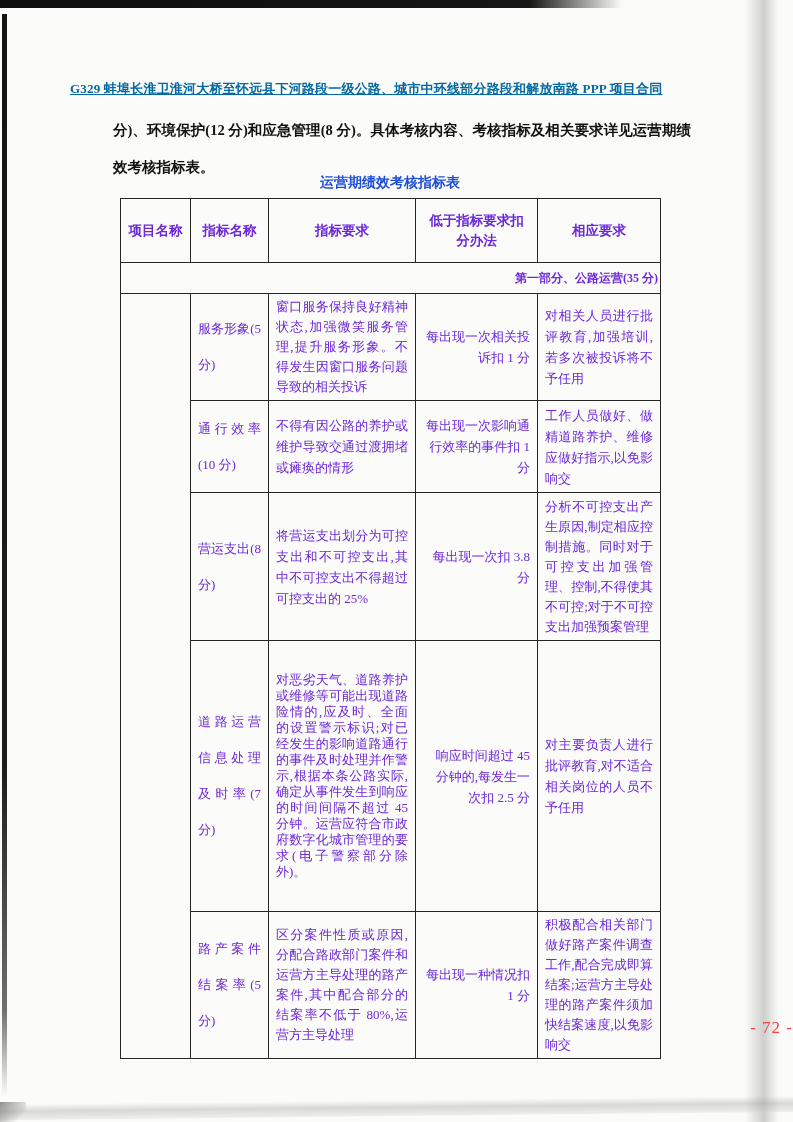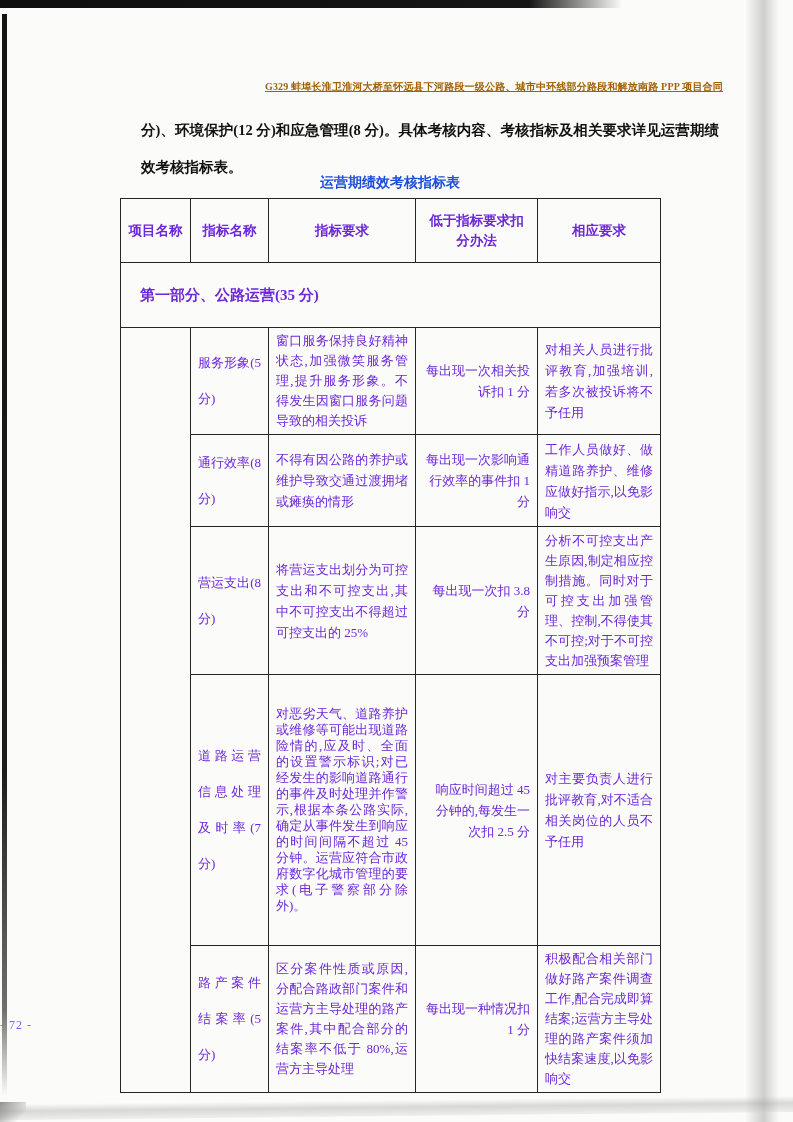--- a/index.html
+++ b/index.html
@@ -31,49 +31,49 @@
     background:linear-gradient(180deg,rgba(150,150,150,0) 0%,rgba(150,150,150,0.35) 45%,rgba(200,200,200,0.25) 100%);
     transform:rotate(-0.6deg);
   }
   .scan-bottom-corner{
     position:absolute;left:0;bottom:0;width:26px;height:20px;
     background:linear-gradient(135deg,#8f8f8f 0%,rgba(150,150,150,0) 80%);
   }
   
   .doc-header{
     position:absolute;top:80px;left:70px;width:653px;
-    text-align:right;font-size:10px;font-weight:bold;
-    text-decoration:underline;letter-spacing:0.2px;color:#a16207;
+    text-align:left;font-size:13px;font-weight:bold;
+    text-decoration:underline;letter-spacing:0.2px;color:#0369a1;
   }
   .intro{
     position:absolute;top:112px;left:113px;width:578px;
     font-size:14.5px;font-weight:bold;line-height:37px;
-    text-align:justify;color:#111;margin-left:28px;
+    text-align:justify;color:#111;
   }
   .table-title{
     position:absolute;top:174px;left:120px;width:540px;
     text-align:center;font-size:14px;font-weight:bold;color:#1d4ed8;
   }
   table.perf{
     position:absolute;top:198px;left:120px;width:540px;
     border-collapse:collapse;table-layout:fixed;
     font-size:13px;color:#6d28d9;
   }
   table.perf td,table.perf th{
     border:1.7px solid #262626;
     padding:3px 7px;vertical-align:middle;
     overflow:hidden;
   }
   th.col-h{
     font-size:13.5px;font-weight:bold;text-align:center;
     line-height:20px;height:57px;padding:2px 4px;
   }
   tr.section td{
-    height:26px;text-align:left;font-weight:bold;font-size:15px;
-    padding:19px;
+    height:26px;text-align:right;font-weight:bold;font-size:12px;
+    padding:2px;
   }
   td.proj{width:70px;}
   td.name{
     text-align:justify;text-justify:inter-character;
     line-height:36px;padding:2px 6px;
   }
   td.req,td.cor{
     text-align:justify;text-justify:inter-character;
     line-height:21px;
   }
@@ -82,21 +82,21 @@
   tr.r1 td.req{line-height:20px;}
   tr.r2 td{height:85px;}
   tr.r3 td{height:141px;}
   tr.r3 td.cor{line-height:20px;}
   tr.r4 td{height:264px;}
   tr.r4 td.req{line-height:16px;}
   tr.r5 td{height:119px;}
   tr.r5 td.cor,tr.r5 td.req{line-height:20px;}
   .page-number{
     position:absolute;top:1018px;left:0;width:793px;
-    text-align:left;font-size:12px;color:#8b5cf6;letter-spacing:1px;
+    text-align:right;font-size:17px;color:#ef4444;letter-spacing:1px;
   }
 </style>
 </head>
 <body>
 
 <div class="paper">
 
   <div class="scan-top-band"></div>
   <div class="scan-left-line"></div>
   <div class="scan-right-shadow"></div>
@@ -129,21 +129,21 @@
         <td colspan="5">第一部分、公路运营(35 分)</td>
       </tr>
       <tr class="r1">
         <td class="proj" rowspan="5"></td>
         <td class="name">服务形象(5 分)</td>
         <td class="req">窗口服务保持良好精神状态,加强微笑服务管理,提升服务形象。不得发生因窗口服务问题导致的相关投诉</td>
         <td class="ded">每出现一次相关投诉扣 1 分</td>
         <td class="cor">对相关人员进行批评教育,加强培训,若多次被投诉将不予任用</td>
       </tr>
       <tr class="r2">
-        <td class="name">通行效率(8 分)</td>
+        <td class="name">通行效率(10 分)</td>
         <td class="req">不得有因公路的养护或维护导致交通过渡拥堵或瘫痪的情形</td>
         <td class="ded">每出现一次影响通行效率的事件扣 1 分</td>
         <td class="cor">工作人员做好、做精道路养护、维修应做好指示,以免影响交</td>
       </tr>
       <tr class="r3">
         <td class="name">营运支出(8 分)</td>
         <td class="req">将营运支出划分为可控支出和不可控支出,其中不可控支出不得超过可控支出的 25%</td>
         <td class="ded">每出现一次扣 3.8 分</td>
         <td class="cor">分析不可控支出产生原因,制定相应控制措施。同时对于可控支出加强管理、控制,不得使其不可控;对于不可控支出加强预案管理</td>
       </tr>

